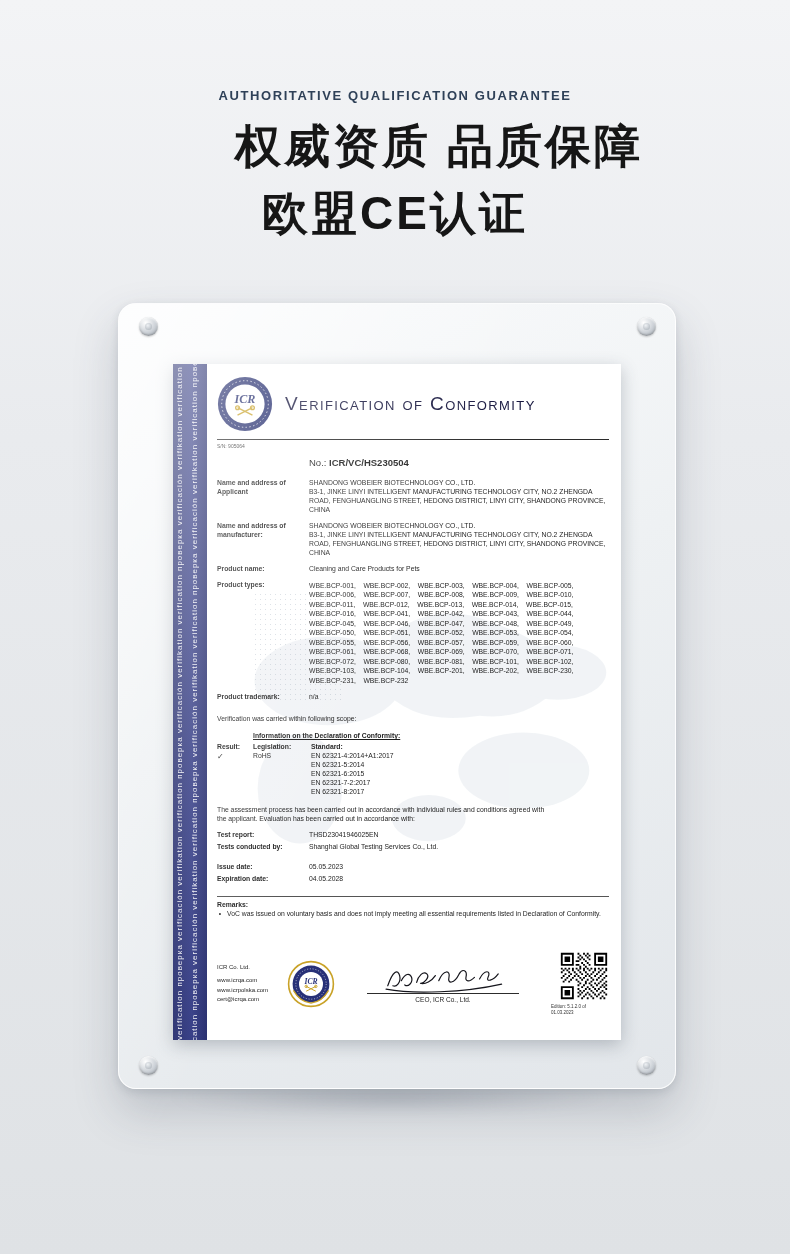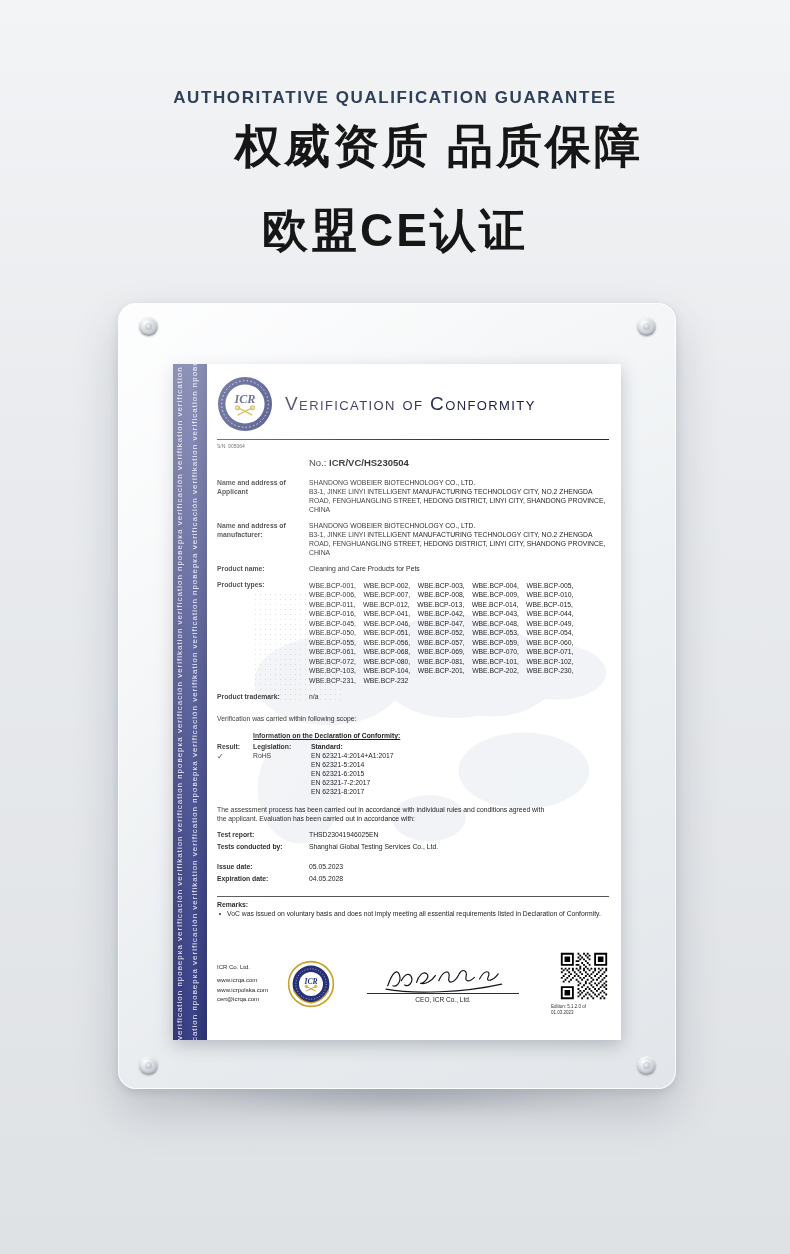--- a/index.html
+++ b/index.html
@@ -8,30 +8,30 @@
     position: relative;
     overflow: hidden;
     font-family: "Liberation Sans", sans-serif;
     background: linear-gradient(180deg, #f3f4f6 0%, #e9ebee 35%, #dfe2e5 100%);
     color: #1c1c1c;
   }
 
   
   .kicker {
     position: absolute; top: 88px; left: 0; width: 100%;
-    text-align: center; font-size: 17px; font-weight: bold;
+    text-align: center; font-size: 13px; font-weight: bold;
     letter-spacing: 1.6px; color: #2f4158;
   }
   .title-1 {
     position: absolute; top: 116px; left: 0; width: 100%;
     text-align: center; font-size: 46px; font-weight: 900;
     letter-spacing: 3px; color: #161616; margin-left: 44px;
   }
   .title-2 {
-    position: absolute; top: 200px; left: 0; width: 100%;
+    position: absolute; top: 183px; left: 0; width: 100%;
     text-align: center; font-size: 46px; font-weight: 900;
     letter-spacing: 3px; color: #161616;
   }
 
   
   .frame-shadow {
     position: absolute; left: 165px; top: 1082px; width: 460px; height: 30px;
     background: radial-gradient(ellipse at center, rgba(80,92,108,.28), transparent 70%);
     filter: blur(7px);
   }

